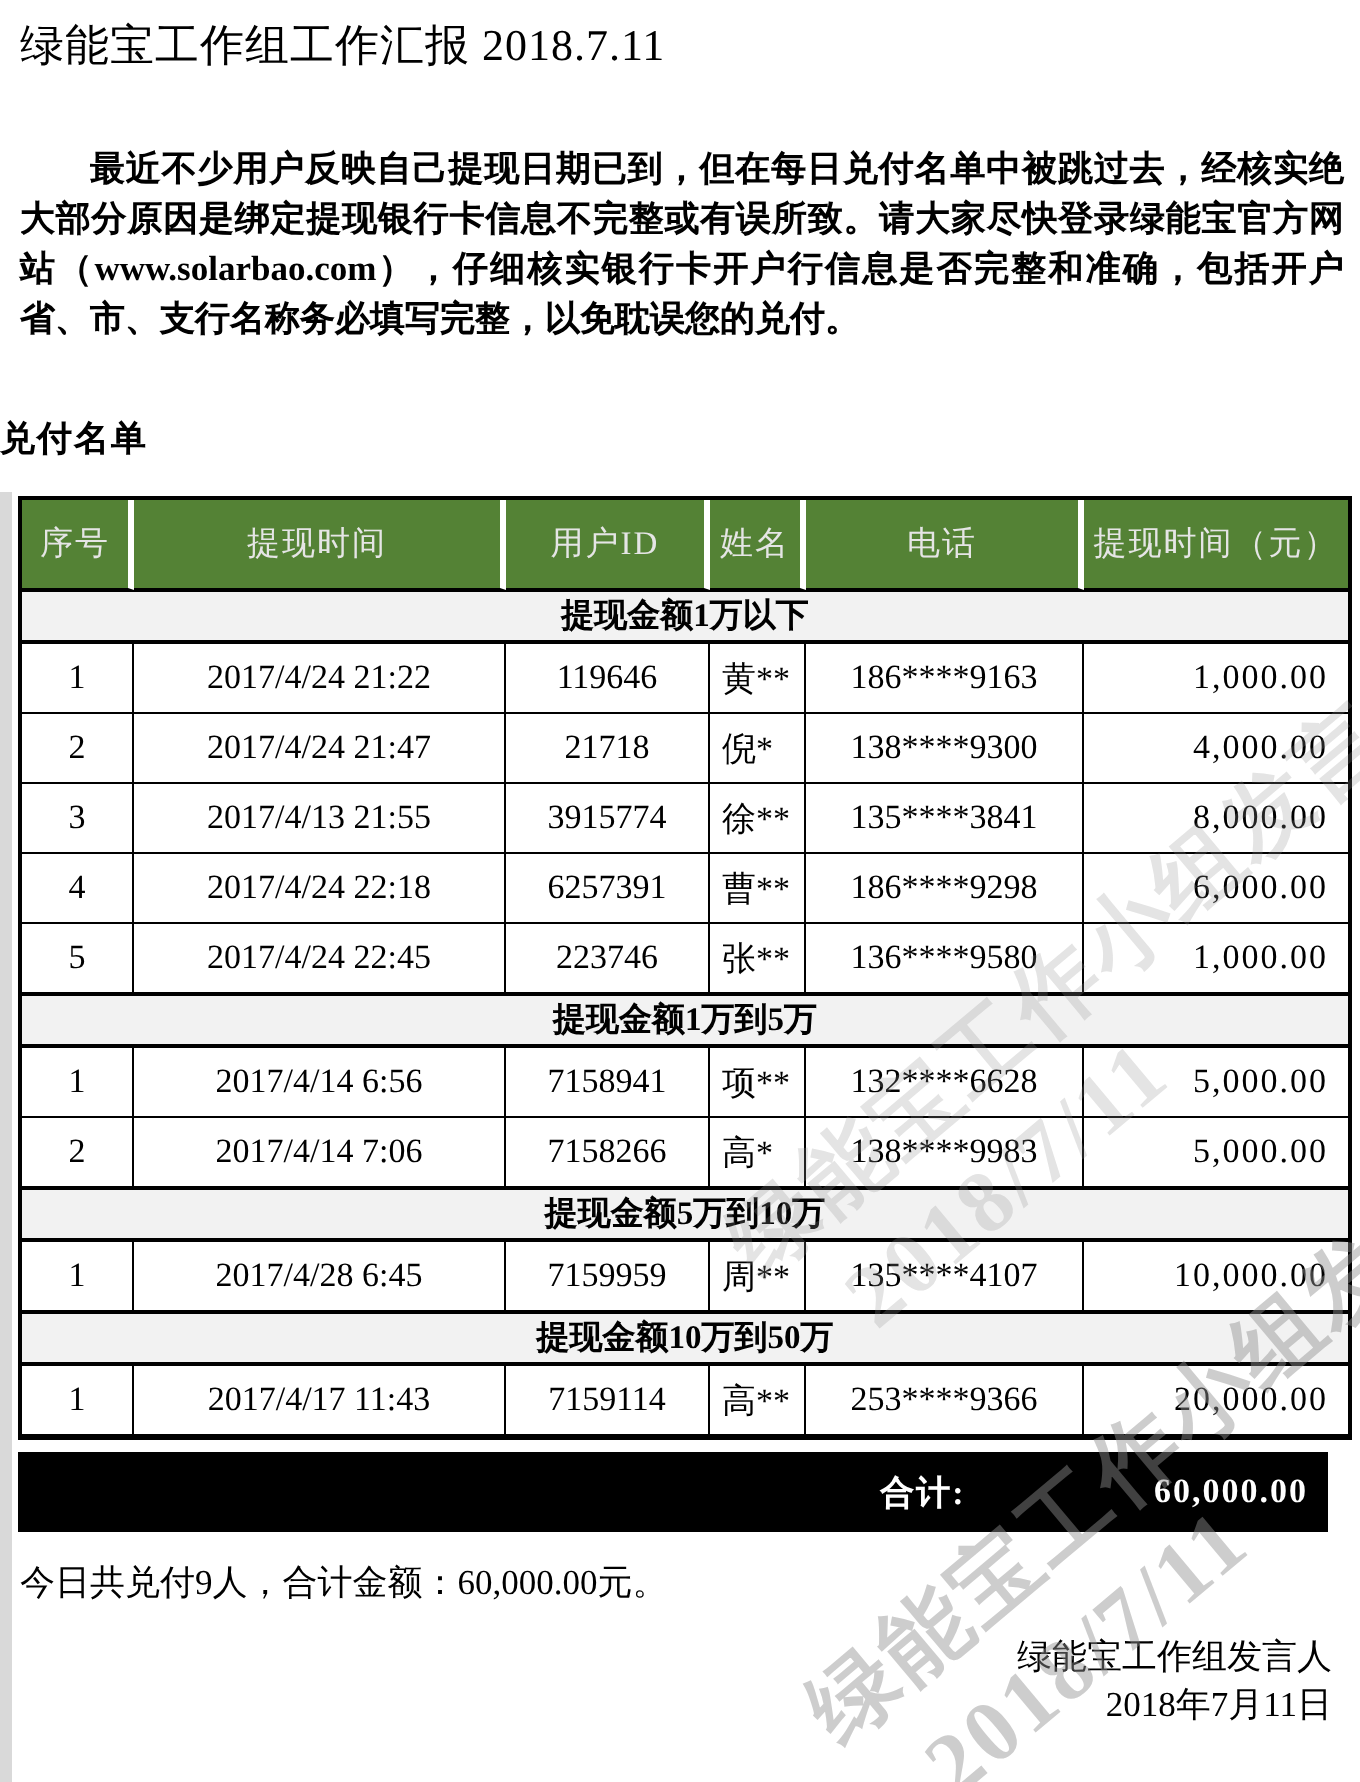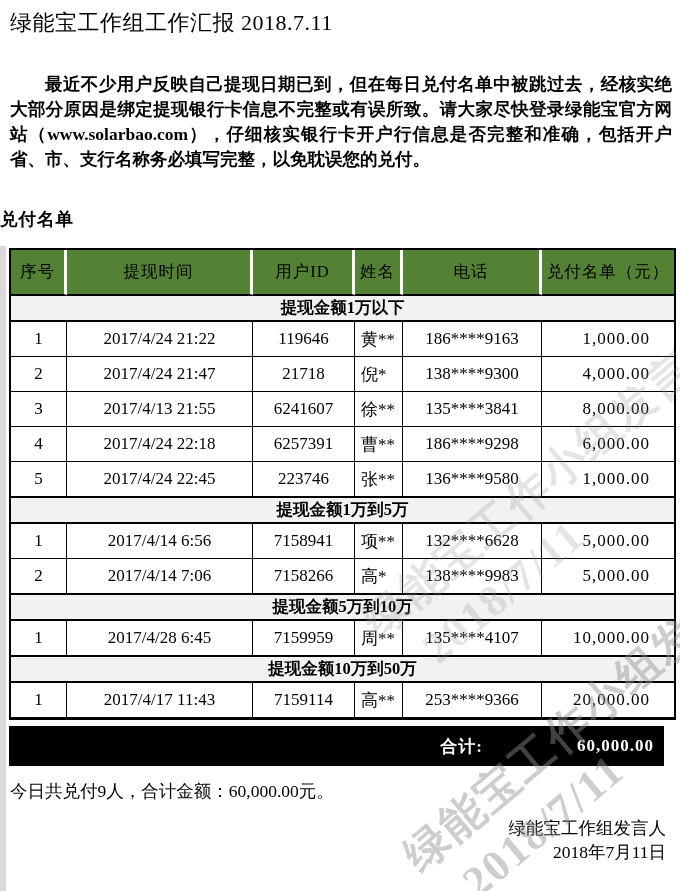--- a/index.html
+++ b/index.html
@@ -13,37 +13,37 @@
   .paragraph{
     position:absolute;left:10px;top:72px;width:662px;
     font-size:17.5px;line-height:25px;text-indent:2em;text-align:justify;font-weight:bold;
   }
   .table-title{position:absolute;left:0;top:207px;width:573px;text-align:left;font-weight:bold;font-size:17.5px;letter-spacing:1px;}
   table.pay-table{
     position:absolute;left:9px;top:248px;width:663px;
     border-collapse:separate;border-spacing:0;border:2px solid #000;table-layout:fixed;
   }
   th{
-    background:var(--header-green,#548235);color:#000000;font-weight:normal;font-size:16.5px;
+    background:var(--header-green,#548235);color:#e5e5e5;font-weight:normal;font-size:16.5px;
     height:44px;padding:0;text-align:center;vertical-align:middle;
     border-right:3px solid #fff;border-bottom:1px solid #000;letter-spacing:1px;
   }
   th:last-child{border-right:none;}
   tr.section-row td{
     background:var(--section-gray,#f2f2f2);font-weight:bold;font-size:16.5px;height:24px;
     text-align:center;vertical-align:middle;padding:0;
     border-top:1px solid #000;border-bottom:2px solid #000;
   }
   tr.data-row td{
     font-size:17px;height:34px;padding:0;text-align:center;vertical-align:middle;
     border-bottom:1px solid #000;border-right:1px solid #000;background:#fff;
   }
   tr.data-row td:last-child{border-right:none;}
   tr.data-row td.c3{text-align:left;padding-left:6px;}
-  tr.data-row td.c5{text-align:right;padding-right:24px;letter-spacing:1px;}
+  tr.data-row td.c5{text-align:right;padding-right:10px;letter-spacing:1px;}
   .total-bar{
     position:absolute;left:9px;top:726px;width:655px;height:40px;
     background:var(--total-bar-black,#000);color:#fff;display:flex;align-items:center;font-size:17px;
   }
   .total-spacer{width:383px;}
   .total-label{width:139px;text-align:center;font-weight:bold;letter-spacing:1px;}
   .total-value{flex:1;text-align:right;padding-right:10px;font-weight:bold;letter-spacing:1px;}
   .summary{position:absolute;left:10px;top:779px;font-size:17.5px;}
   .signature{position:absolute;right:14px;top:816px;text-align:right;font-size:17.5px;line-height:24px;}
   .watermark{
@@ -75,21 +75,21 @@
         <col style="width:139px">
         <col style="width:132px">
     </colgroup>
     <thead>
       <tr>
         <th>序号</th>
         <th>提现时间</th>
         <th>用户ID</th>
         <th>姓名</th>
         <th>电话</th>
-        <th>兑付名单（元）</th>
+        <th>提现时间（元）</th>
       </tr>
     </thead>
     <tbody>
         <tr class="section-row">
           <td colspan="6">提现金额1万以下</td>
         </tr>
         <tr class="data-row">
           <td class="c0">1</td>
           <td class="c1">2017/4/24 21:22</td>
           <td class="c2">119646</td>
@@ -101,21 +101,21 @@
           <td class="c0">2</td>
           <td class="c1">2017/4/24 21:47</td>
           <td class="c2">21718</td>
           <td class="c3">倪*</td>
           <td class="c4">138****9300</td>
           <td class="c5">4,000.00</td>
         </tr>
         <tr class="data-row">
           <td class="c0">3</td>
           <td class="c1">2017/4/13 21:55</td>
-          <td class="c2">6241607</td>
+          <td class="c2">3915774</td>
           <td class="c3">徐**</td>
           <td class="c4">135****3841</td>
           <td class="c5">8,000.00</td>
         </tr>
         <tr class="data-row">
           <td class="c0">4</td>
           <td class="c1">2017/4/24 22:18</td>
           <td class="c2">6257391</td>
           <td class="c3">曹**</td>
           <td class="c4">186****9298</td>

